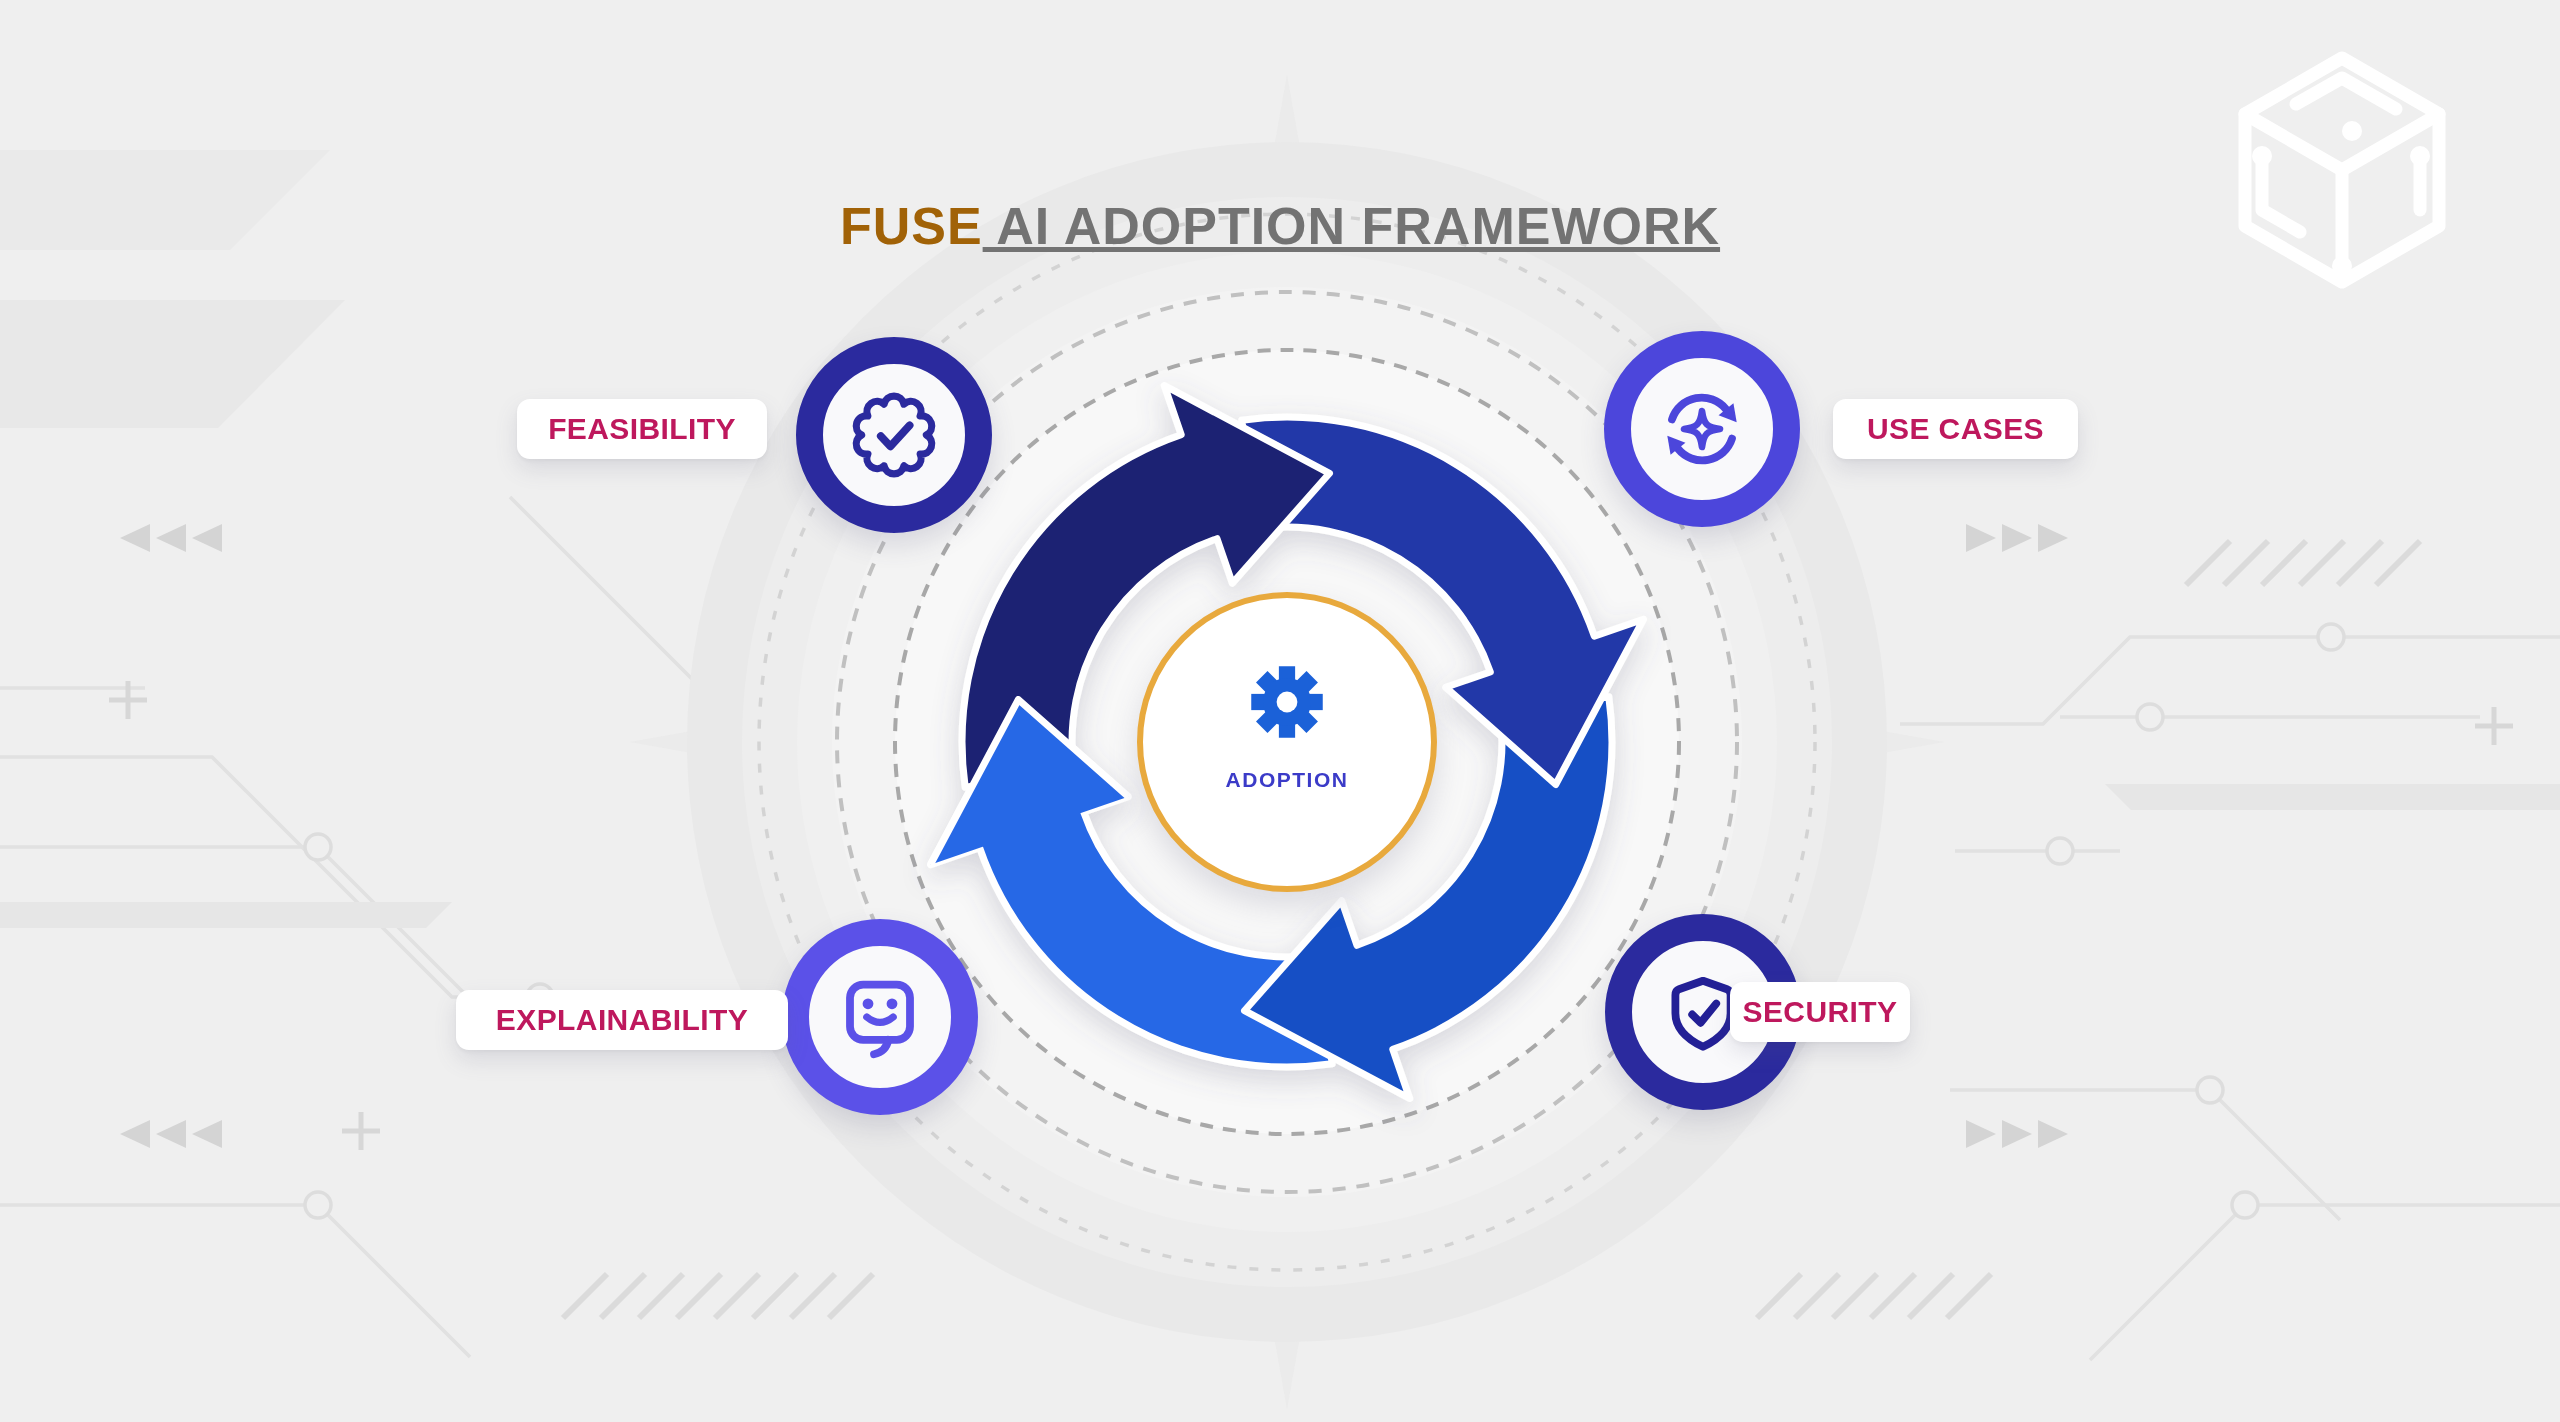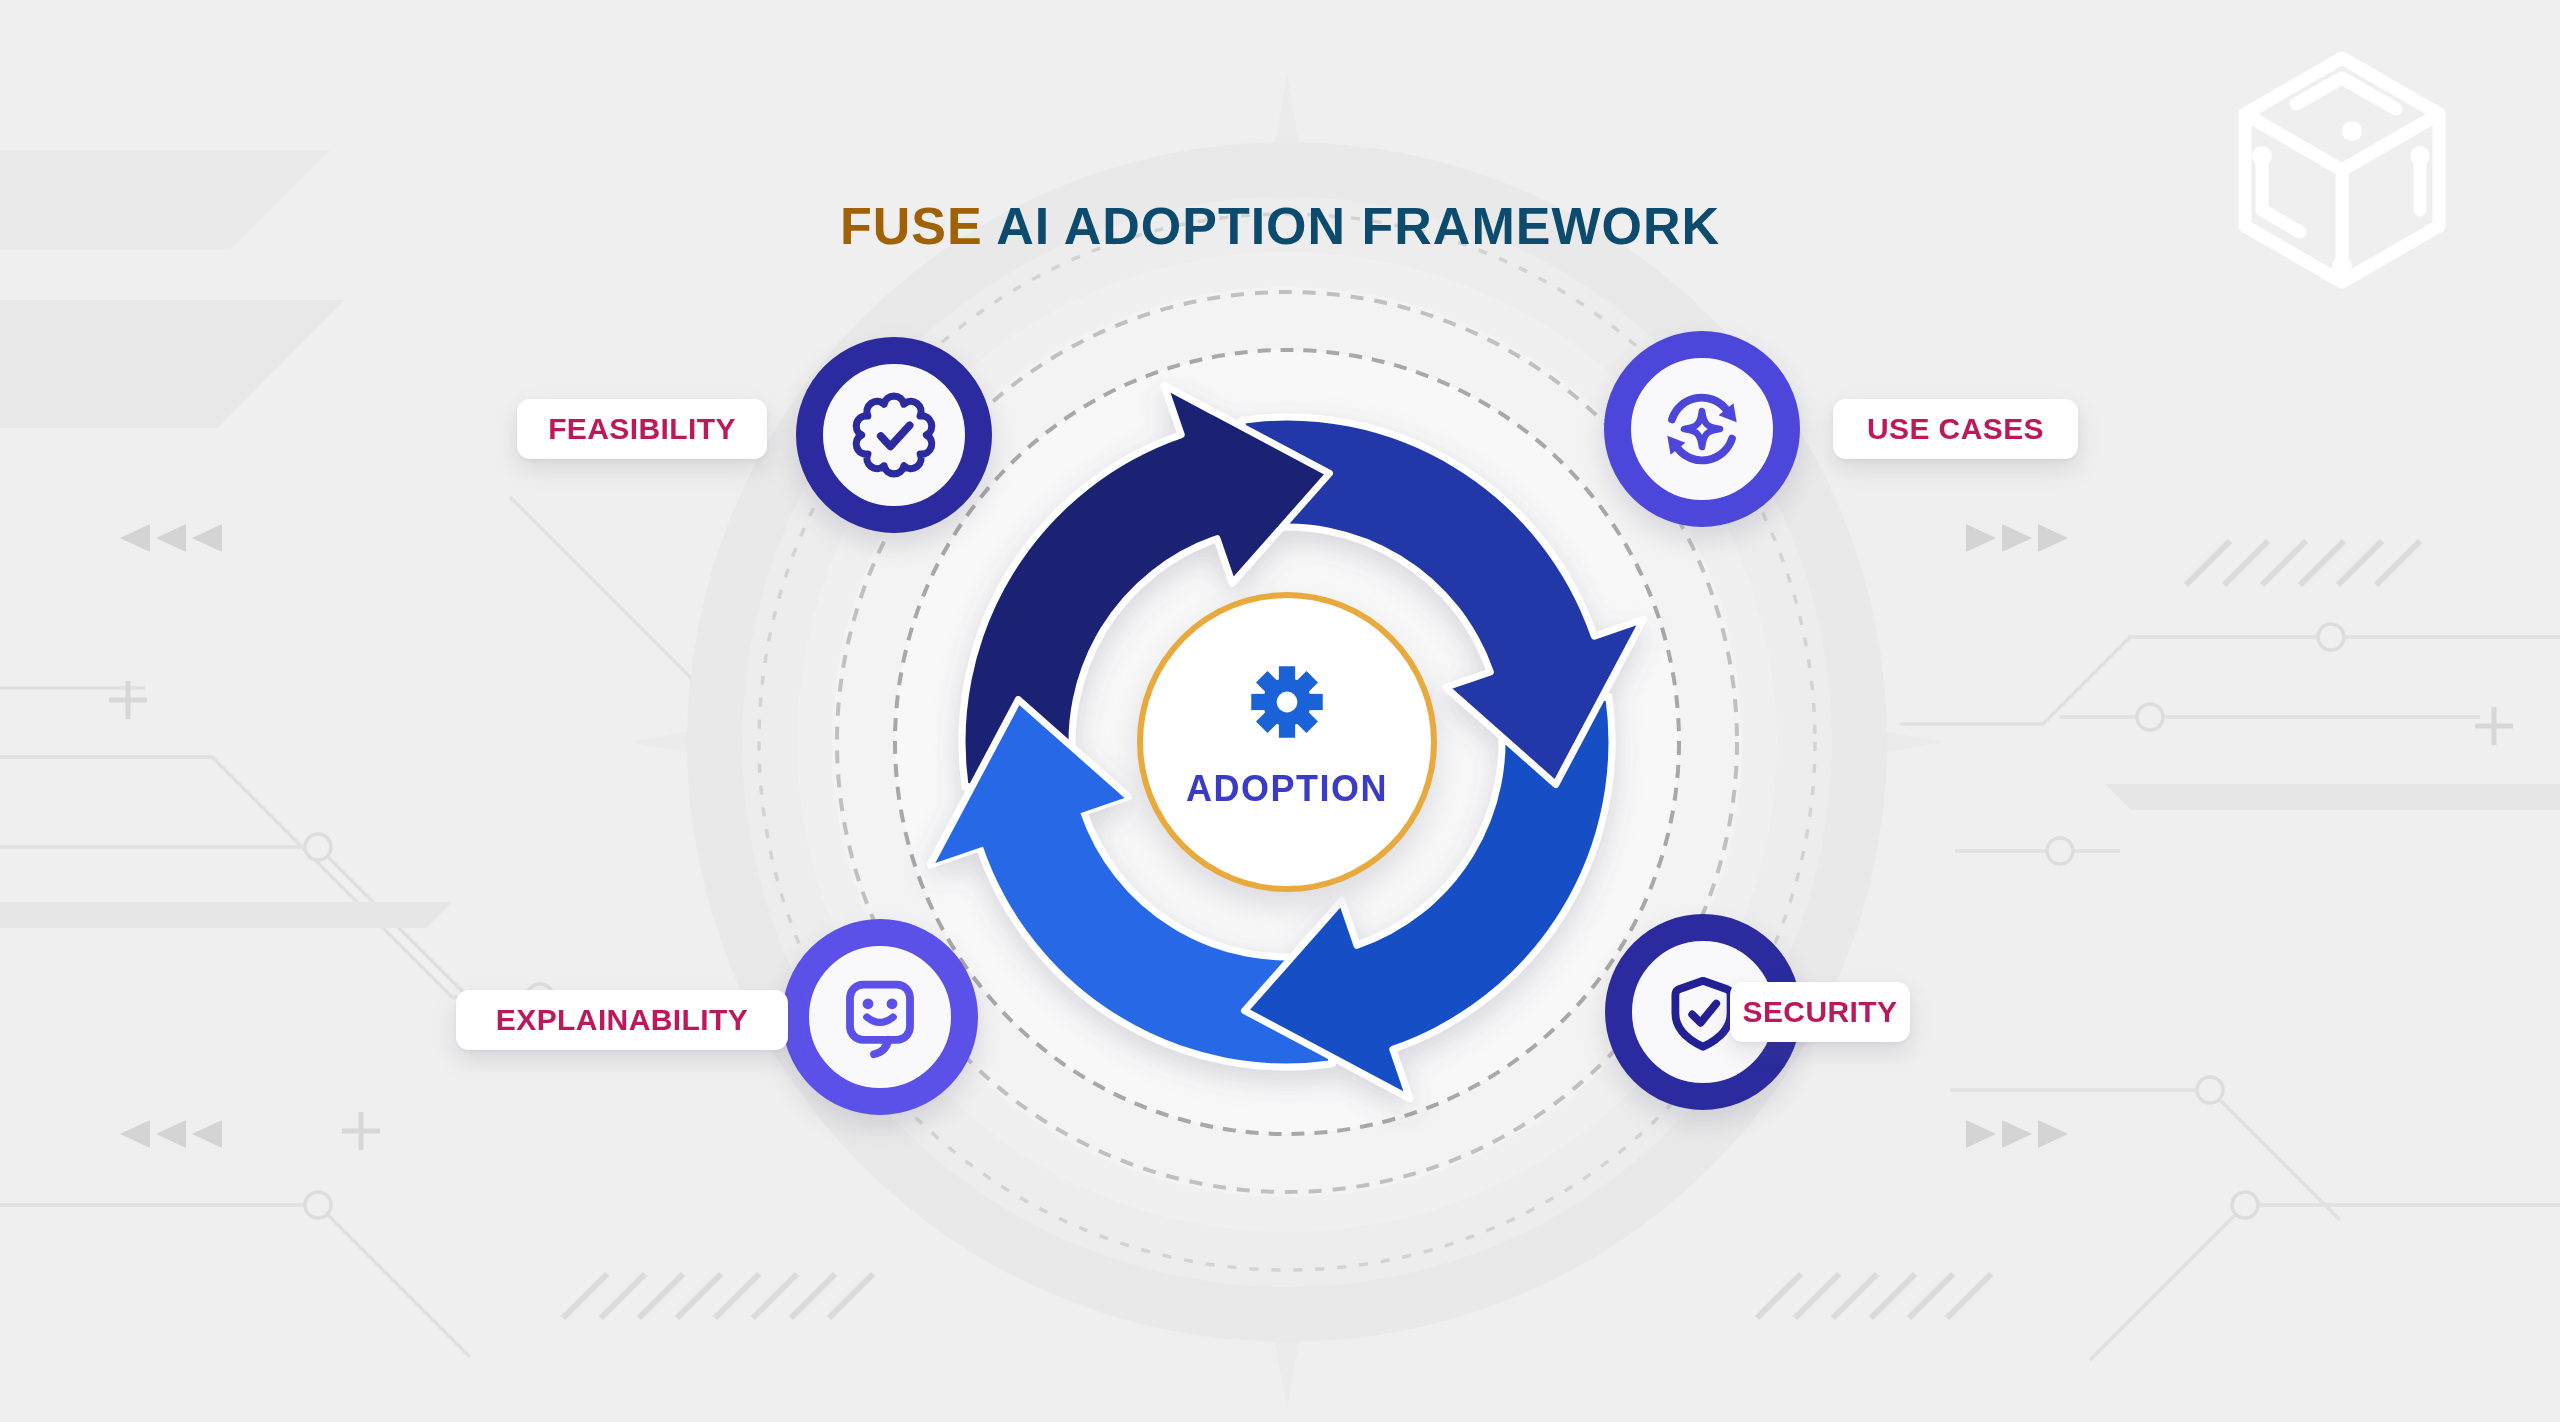--- a/index.html
+++ b/index.html
@@ -7,21 +7,21 @@
           font-family:"Liberation Sans", sans-serif;}
   svg{display:block;}
   .bg-layer{position:absolute;left:0;top:0;z-index:0;}
   .cycle-layer{position:absolute;left:737px;top:192px;z-index:2;}
   .title{position:absolute;left:0;top:196px;width:2560px;text-align:center;z-index:4;
          font-size:52px;font-weight:bold;letter-spacing:1px;}
   .center-hub{position:absolute;left:1137px;top:592px;width:300px;height:300px;box-sizing:border-box;
           border:6px solid #E8A93D;border-radius:50%;background:#FFFFFF;z-index:3;
           display:flex;flex-direction:column;align-items:center;padding-top:52px;
           box-shadow:0 14px 30px rgba(90,90,120,.18);}
-  .hub-label{margin-top:14px;font-size:36px;font-weight:bold;letter-spacing:1.5px;}
+  .hub-label{margin-top:14px;font-size:21px;font-weight:bold;letter-spacing:1.5px;}
   .badge{position:absolute;width:196px;height:196px;box-sizing:border-box;border-radius:50%;
          border:27px solid #2B2A9E;background:#F9F9FB;z-index:4;display:flex;align-items:center;justify-content:center;
          box-shadow:0 12px 26px rgba(70,70,110,.16);}
   .pill{position:absolute;height:60px;box-sizing:border-box;background:#FFFFFF;border-radius:13px;z-index:4;
         display:flex;align-items:center;justify-content:center;font-size:30px;font-weight:bold;
         letter-spacing:.4px;color:#be185d;box-shadow:0 10px 22px rgba(100,100,130,.16),0 2px 5px rgba(0,0,0,.05);}
   .b-feas{left:796px;top:337px;}   .p-feas{left:517px;top:399px;width:250px;}
   .b-use{left:1604px;top:331px;}   .p-use{left:1833px;top:399px;width:245px;}
   .b-expl{left:782px;top:919px;}   .p-expl{left:456px;top:990px;width:332px;}
   .b-sec{left:1605px;top:914px;}   .p-sec{left:1730px;top:982px;width:180px;}
@@ -150,21 +150,21 @@
       <g fill="#FFFFFF" stroke="none">
         <circle cx="2352" cy="131" r="10"></circle>
         <circle cx="2262" cy="156" r="10"></circle>
         <circle cx="2420" cy="156" r="10"></circle>
         <circle cx="2342" cy="266" r="10"></circle>
       </g>
     </g>
   </svg>
 
   <div class="title">
-    <span style="color: #a16207;">FUSE</span><span style="color: #0c4a6e;"> AI ADOPTION FRAMEWORK</span>
+    <span style="color: #a16207;">FUSE</span><span style="color: #737373; text-decoration: underline;"> AI ADOPTION FRAMEWORK</span>
   </div>
 
   <svg class="cycle-layer" width="1100" height="1100" viewBox="-550 -550 1100 1100">
     <defs>
       <filter id="as" x="-20%" y="-20%" width="140%" height="140%">
         <feDropShadow dx="0" dy="10" stdDeviation="14" flood-color="#5A5A78" flood-opacity="0.22"></feDropShadow>
       </filter>
     </defs>
     <g filter="url(#as)" stroke="#FFFFFF" stroke-width="7" stroke-linejoin="round">
       <g transform="rotate(270)">

